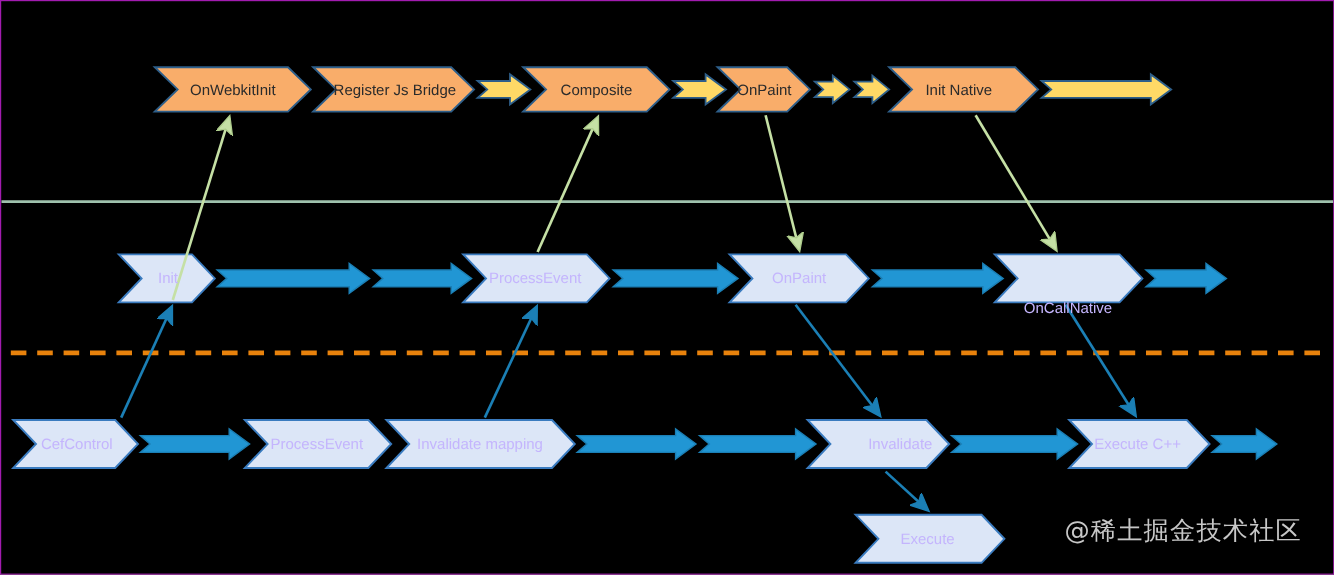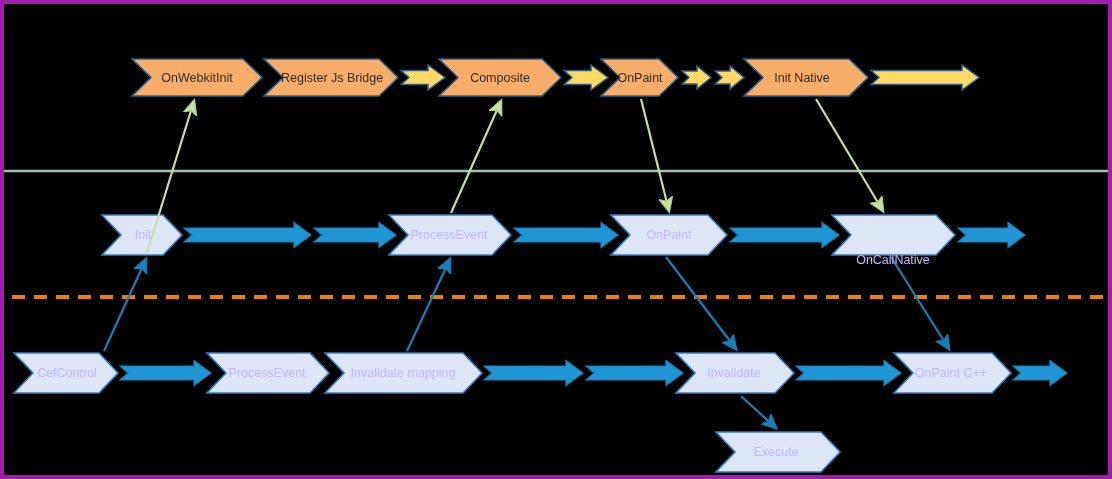--- a/index.html
+++ b/index.html
@@ -1,20 +1,20 @@
 <!DOCTYPE html>
 <html><head>
 <meta charset="utf-8">
 <style>
   html,body{margin:0;padding:0;background:#ffffff;}
   #canvas{
     position:relative;
     width:1112px;height:479px;
     background:#000000;
-    border:4px solid #a21caf;
+    border:1px solid #a21caf;
     box-sizing:border-box;
     overflow:hidden;
     font-family:"Liberation Sans", sans-serif;
     text-decoration:underline;
   }
   #svg{position:absolute;left:0;top:0;width:1112px;height:479px;}
   .lbl{
     position:absolute;
     color:#1a1a1a;
     font-size:12.5px;
@@ -193,18 +193,19 @@
   <div class="lbl dark" style="left:752px;top:68px;width:92px;">Init Native</div>
 
   <div class="lbl blue" style="left:112px;top:225px;width:54px;">Init</div>
   <div class="lbl blue" style="left:398px;top:225px;width:94px;">ProcessEvent</div>
   <div class="lbl blue" style="left:620px;top:225px;width:90px;">OnPaint</div>
   <div class="lbl blue" style="left:841px;top:225px;width:96px;margin-top:25px;">OnCallNative</div>
 
   <div class="lbl blue" style="left:24px;top:363px;width:78px;">CefControl</div>
   <div class="lbl blue" style="left:216px;top:363px;width:94px;">ProcessEvent</div>
   <div class="lbl blue" style="left:334px;top:363px;width:130px;">Invalidate mapping</div>
-  <div class="lbl blue" style="left:684px;top:363px;width:92px;">Invalidate</div>
-  <div class="lbl blue" style="left:902px;top:363px;width:90px;">OnPaint C++</div>
+  <div class="lbl blue" style="left:684px;top:363px;width:92px;text-align:right;">Invalidate</div>
+  <div class="lbl blue" style="left:902px;top:363px;width:90px;">Execute C++</div>
 
   <div class="lbl blue" style="left:726px;top:442px;width:92px;">Execute</div>
 
+  <div id="watermark">@稀土掘金技术社区</div>
 </div>
 
 </body></html>

